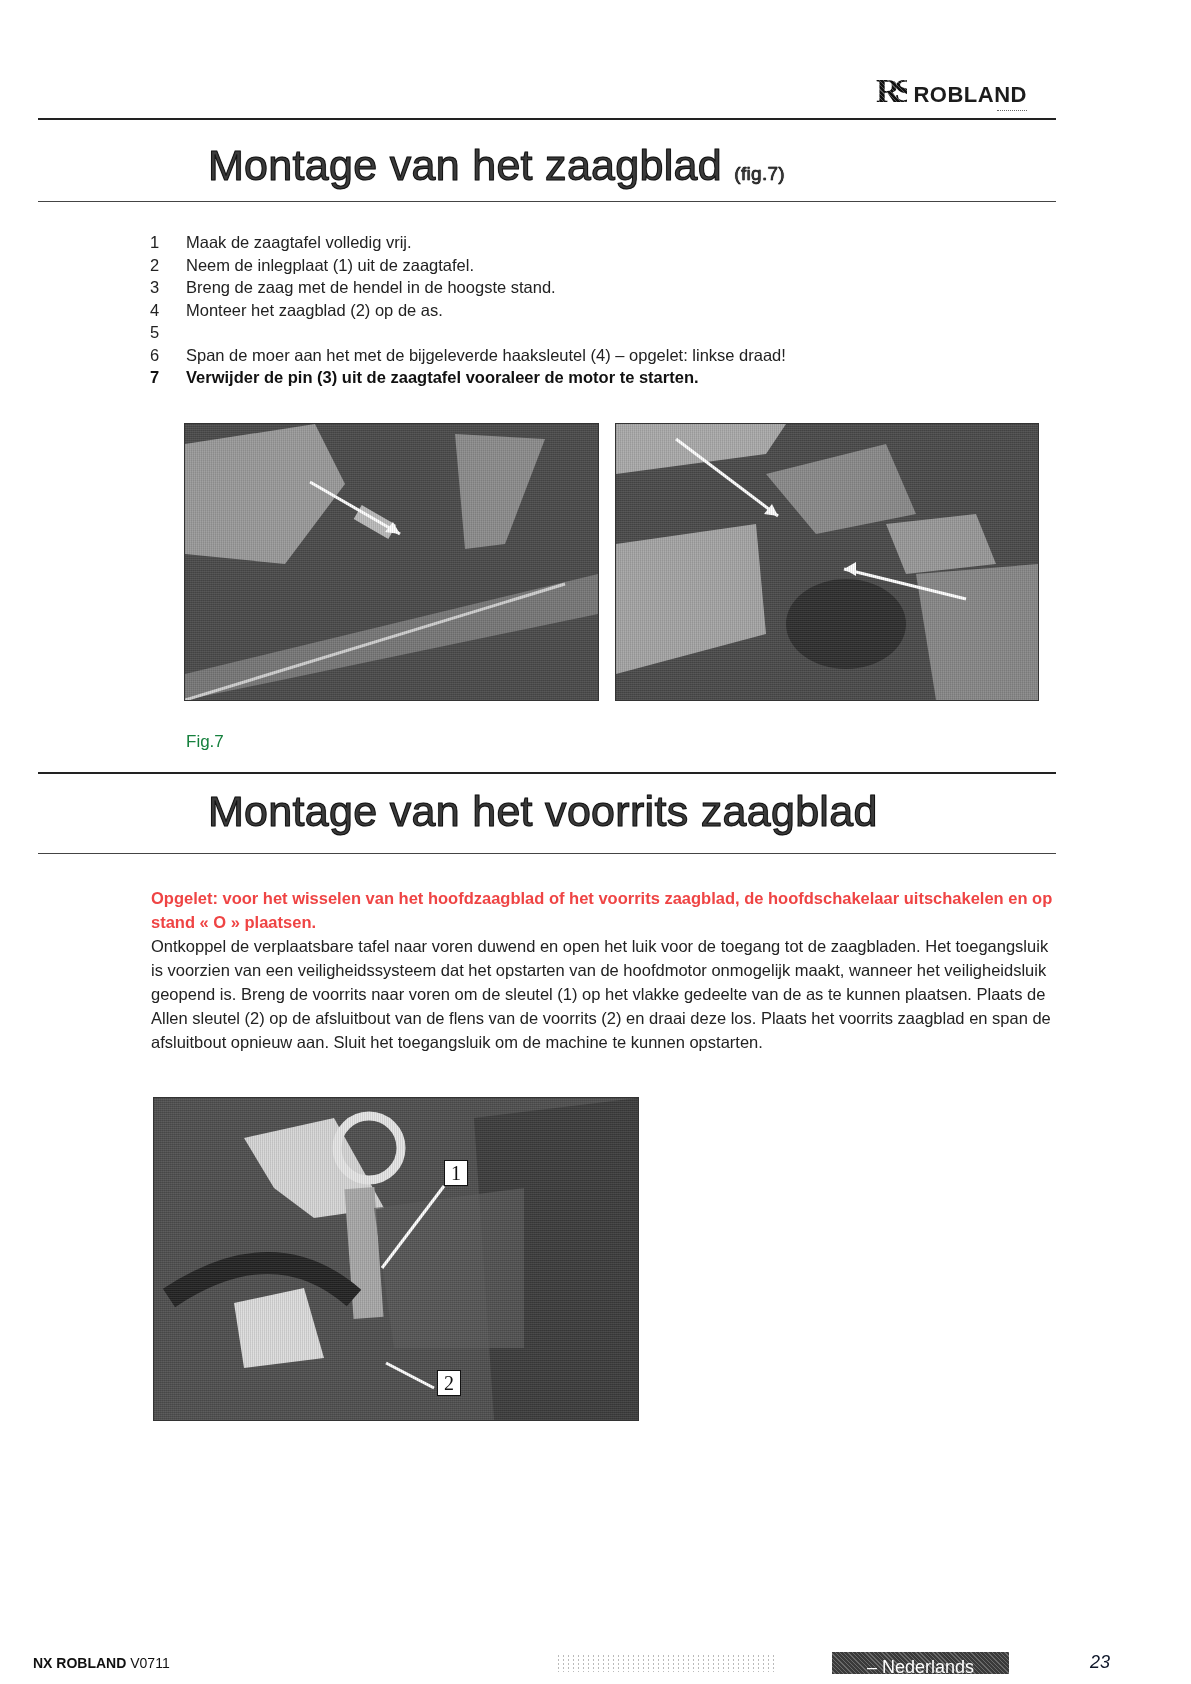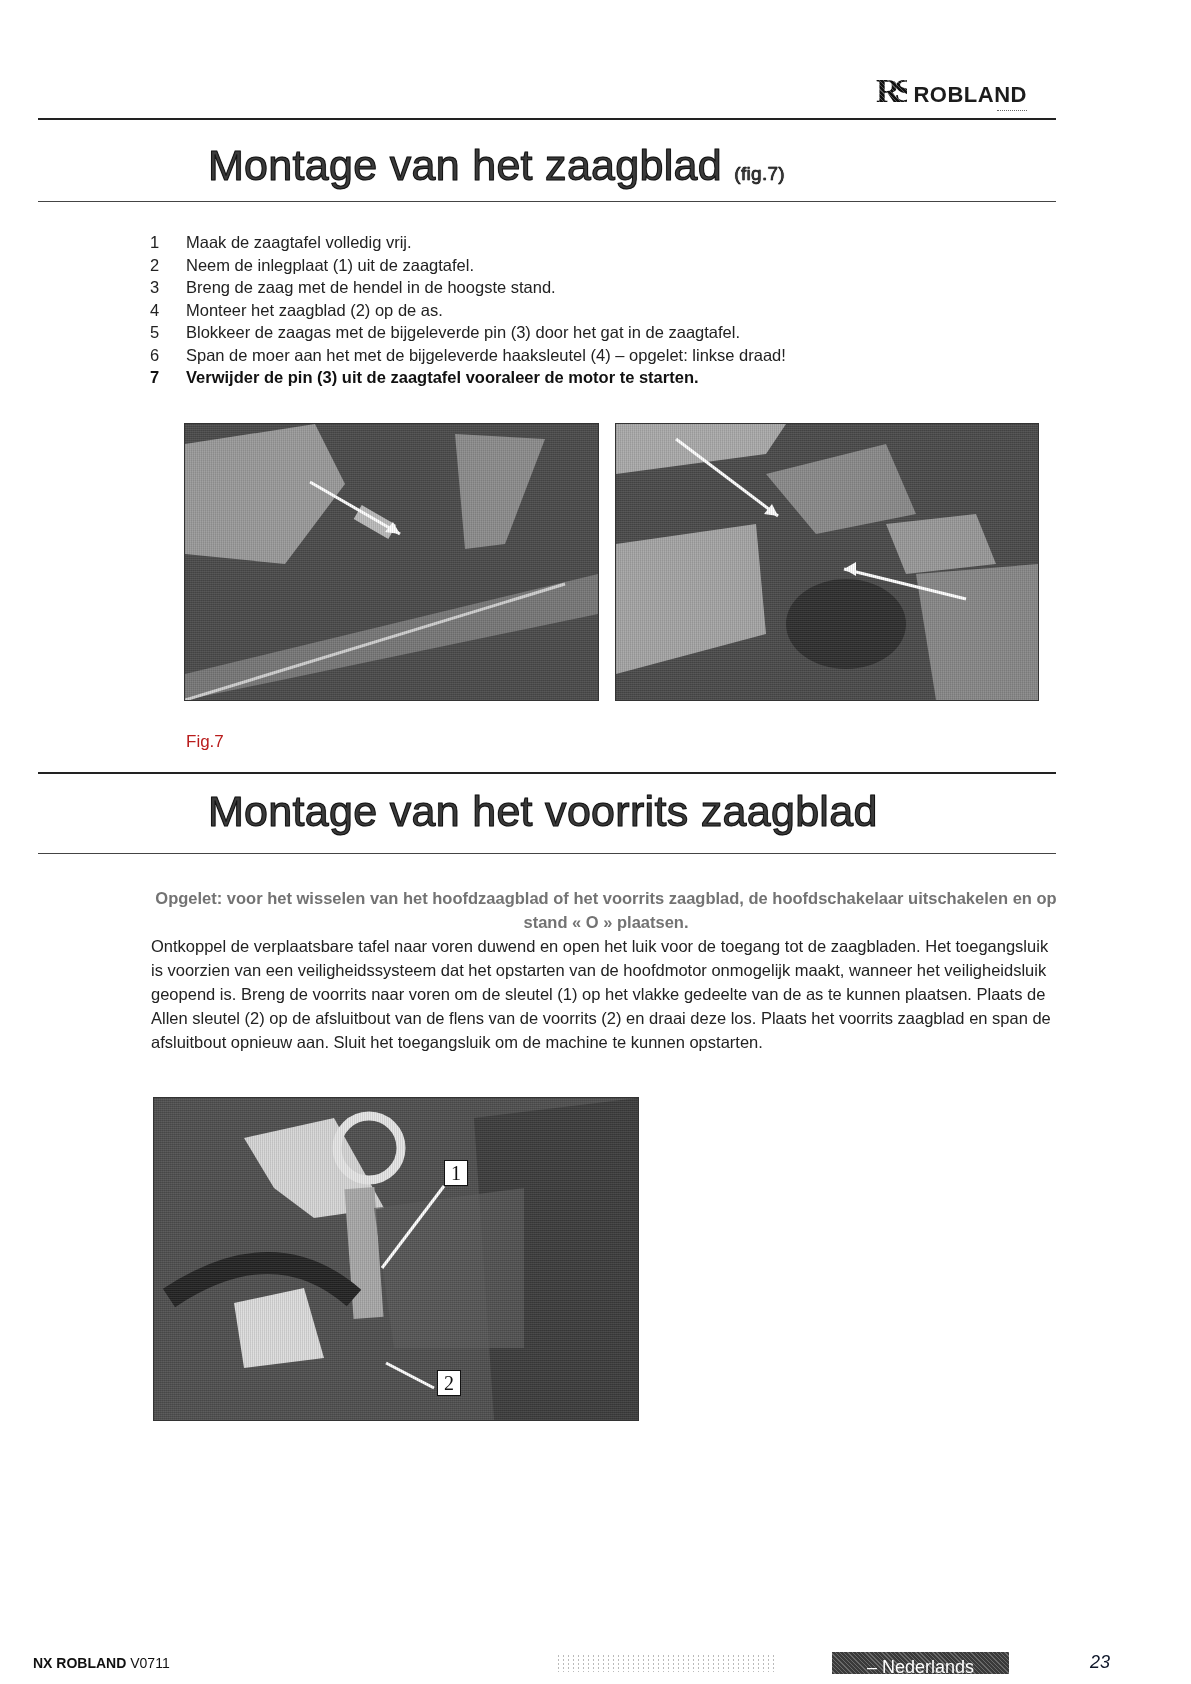--- a/index.html
+++ b/index.html
@@ -39,23 +39,23 @@
     .photo {
       position: absolute; overflow: hidden; border: 1px solid #333;
       background-color: #555;
     }
     .photo .tex {
       position: absolute; inset: 0;
       background-image:
         repeating-linear-gradient(0deg, rgba(255,255,255,0.08) 0 1px, transparent 1px 2px),
         repeating-linear-gradient(90deg, rgba(0,0,0,0.10) 0 1px, transparent 1px 2px);
     }
-    .caption { position: absolute; left: 186px; top: 732px; font-size: 17px; color: #b91c1c; }
+    .caption { position: absolute; left: 186px; top: 732px; font-size: 17px; color: #15803d; }
     .para { position: absolute; left: 151px; width: 910px; font-size: 16.5px; line-height: 24px; color: #222; }
-    .para.warn { font-weight: bold; color: #737373; top: 886px; text-align: center; }
+    .para.warn { font-weight: bold; color: #ef4444; top: 886px; }
     .para.body { top: 934px; }
     .callout {
       position: absolute; width: 22px; height: 24px; background: #fff; border: 1.5px solid #111;
       font-family: "Liberation Serif", serif; font-size: 20px; line-height: 24px; text-align: center; color: #111;
     }
     .footer-left { position: absolute; left: 33px; top: 1655px; font-size: 14px; color: #111; }
     .footer-left b { font-weight: bold; }
     .footer-dots { position: absolute; left: 556px; top: 1654px; width: 222px; height: 18px;
       background-image: radial-gradient(#bbb 0.8px, transparent 1px); background-size: 5px 4px; }
     .lang-tab {
@@ -93,21 +93,20 @@
   <li>
       <span class="num">3</span>
       <span>Breng de zaag met de hendel in de hoogste stand.</span>
     </li>
   <li>
       <span class="num">4</span>
       <span>Monteer het zaagblad (2) op de as.</span>
     </li>
   <li>
       <span class="num">5</span>
-      <span>Blokkeer de zaagas met de bijgeleverde pin (3) door het gat in de zaagtafel.</span>
     </li>
   <li>
       <span class="num">6</span>
       <span>Span de moer aan het met de bijgeleverde haaksleutel (4) – opgelet: linkse draad!</span>
     </li>
   <li class="bold">
       <span class="num">7</span>
       <span>Verwijder de pin (3) uit de zaagtafel vooraleer de motor te starten.</span>
     </li>
 </ol>

